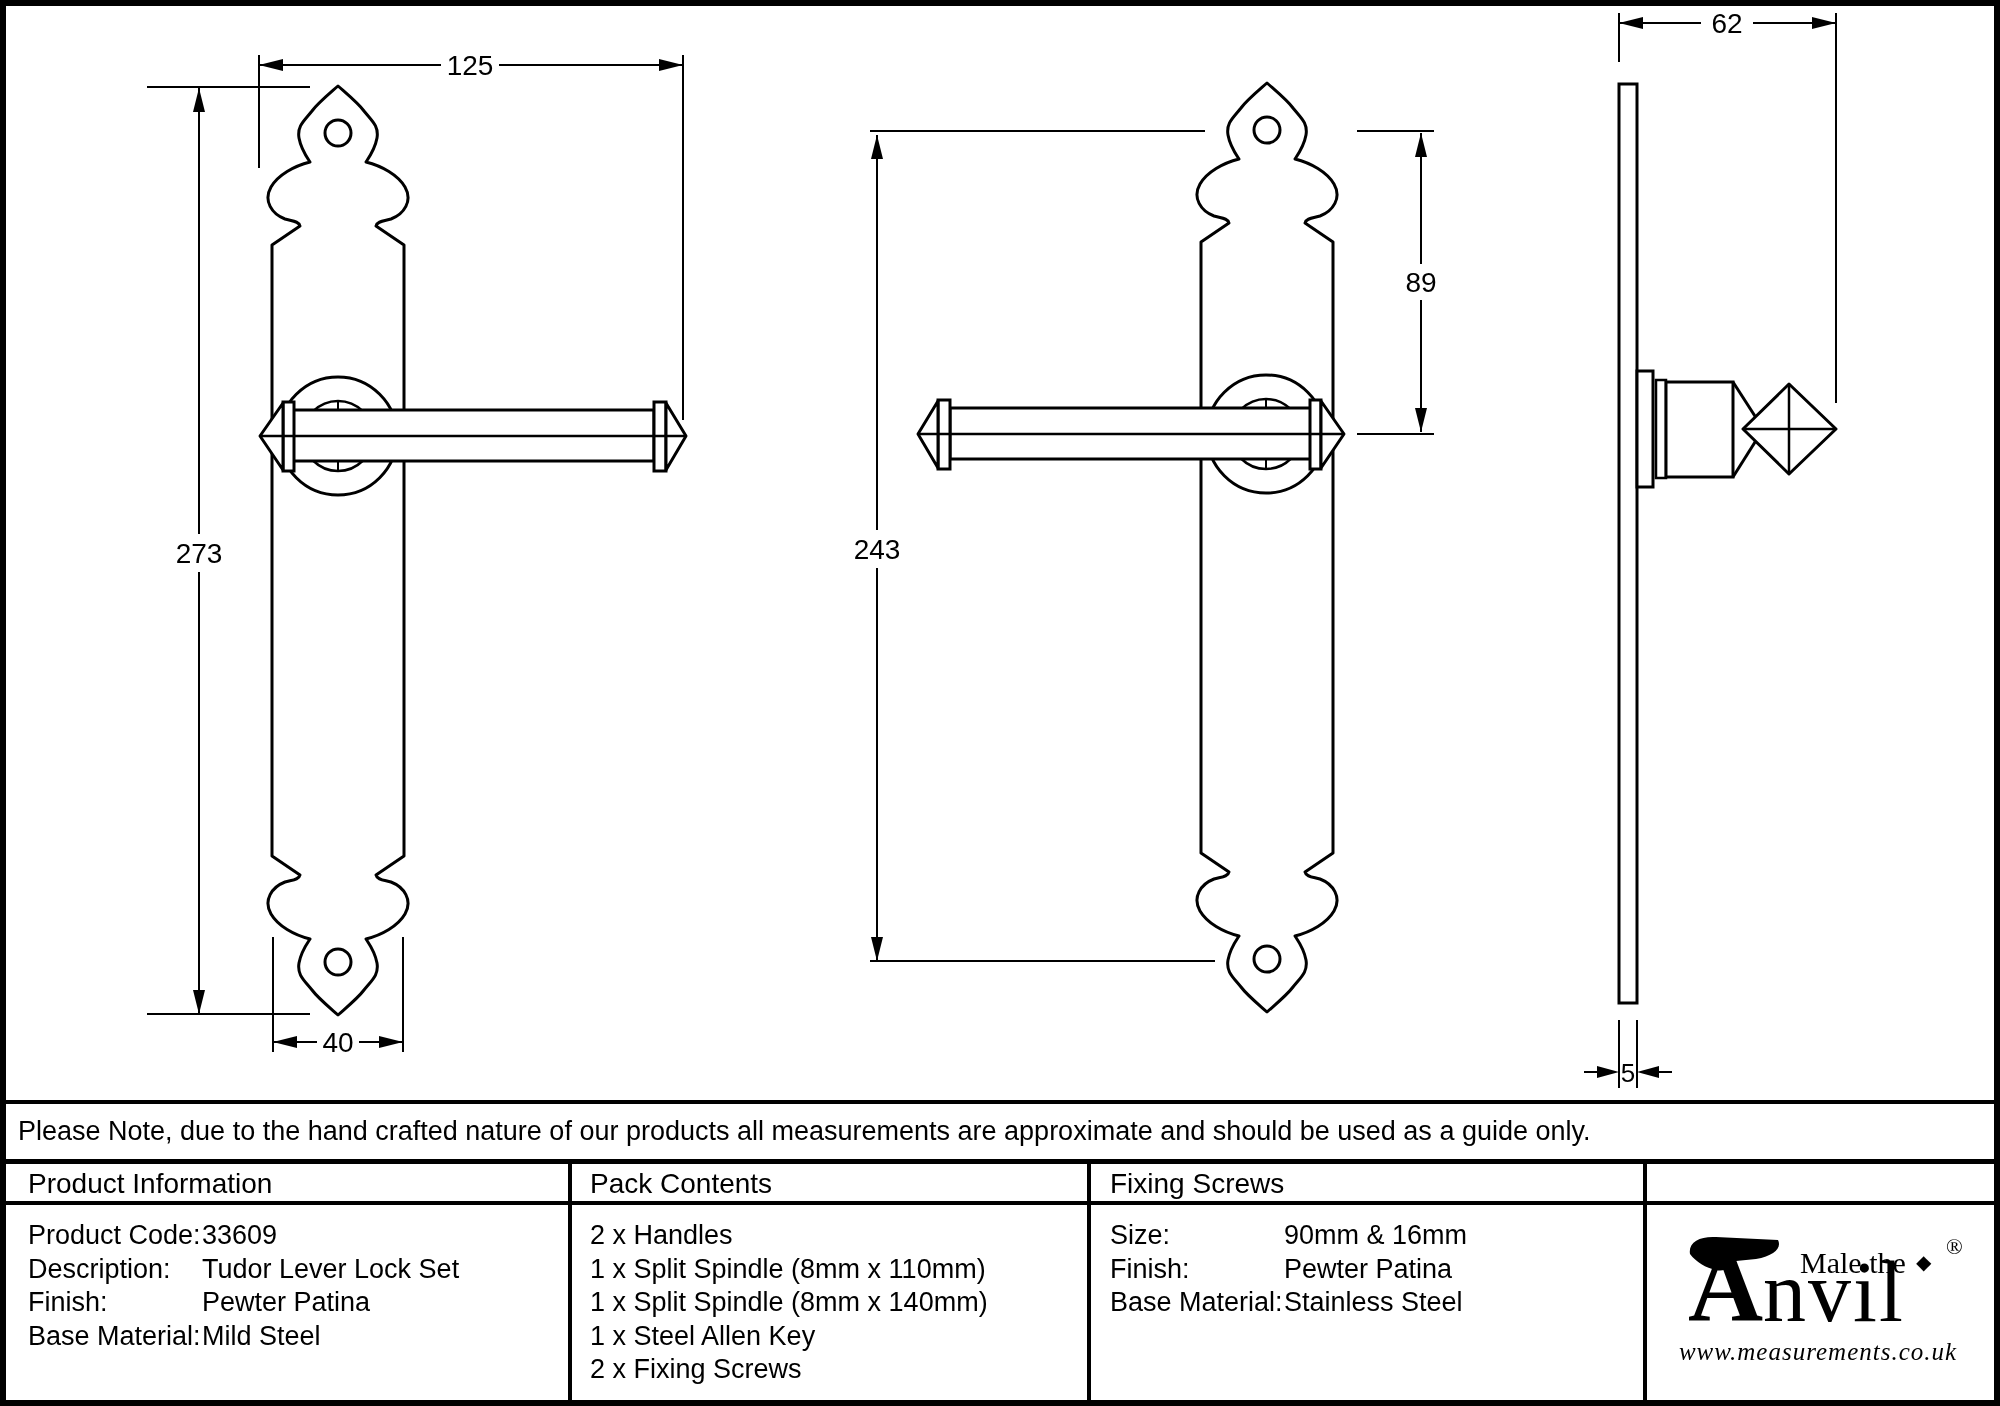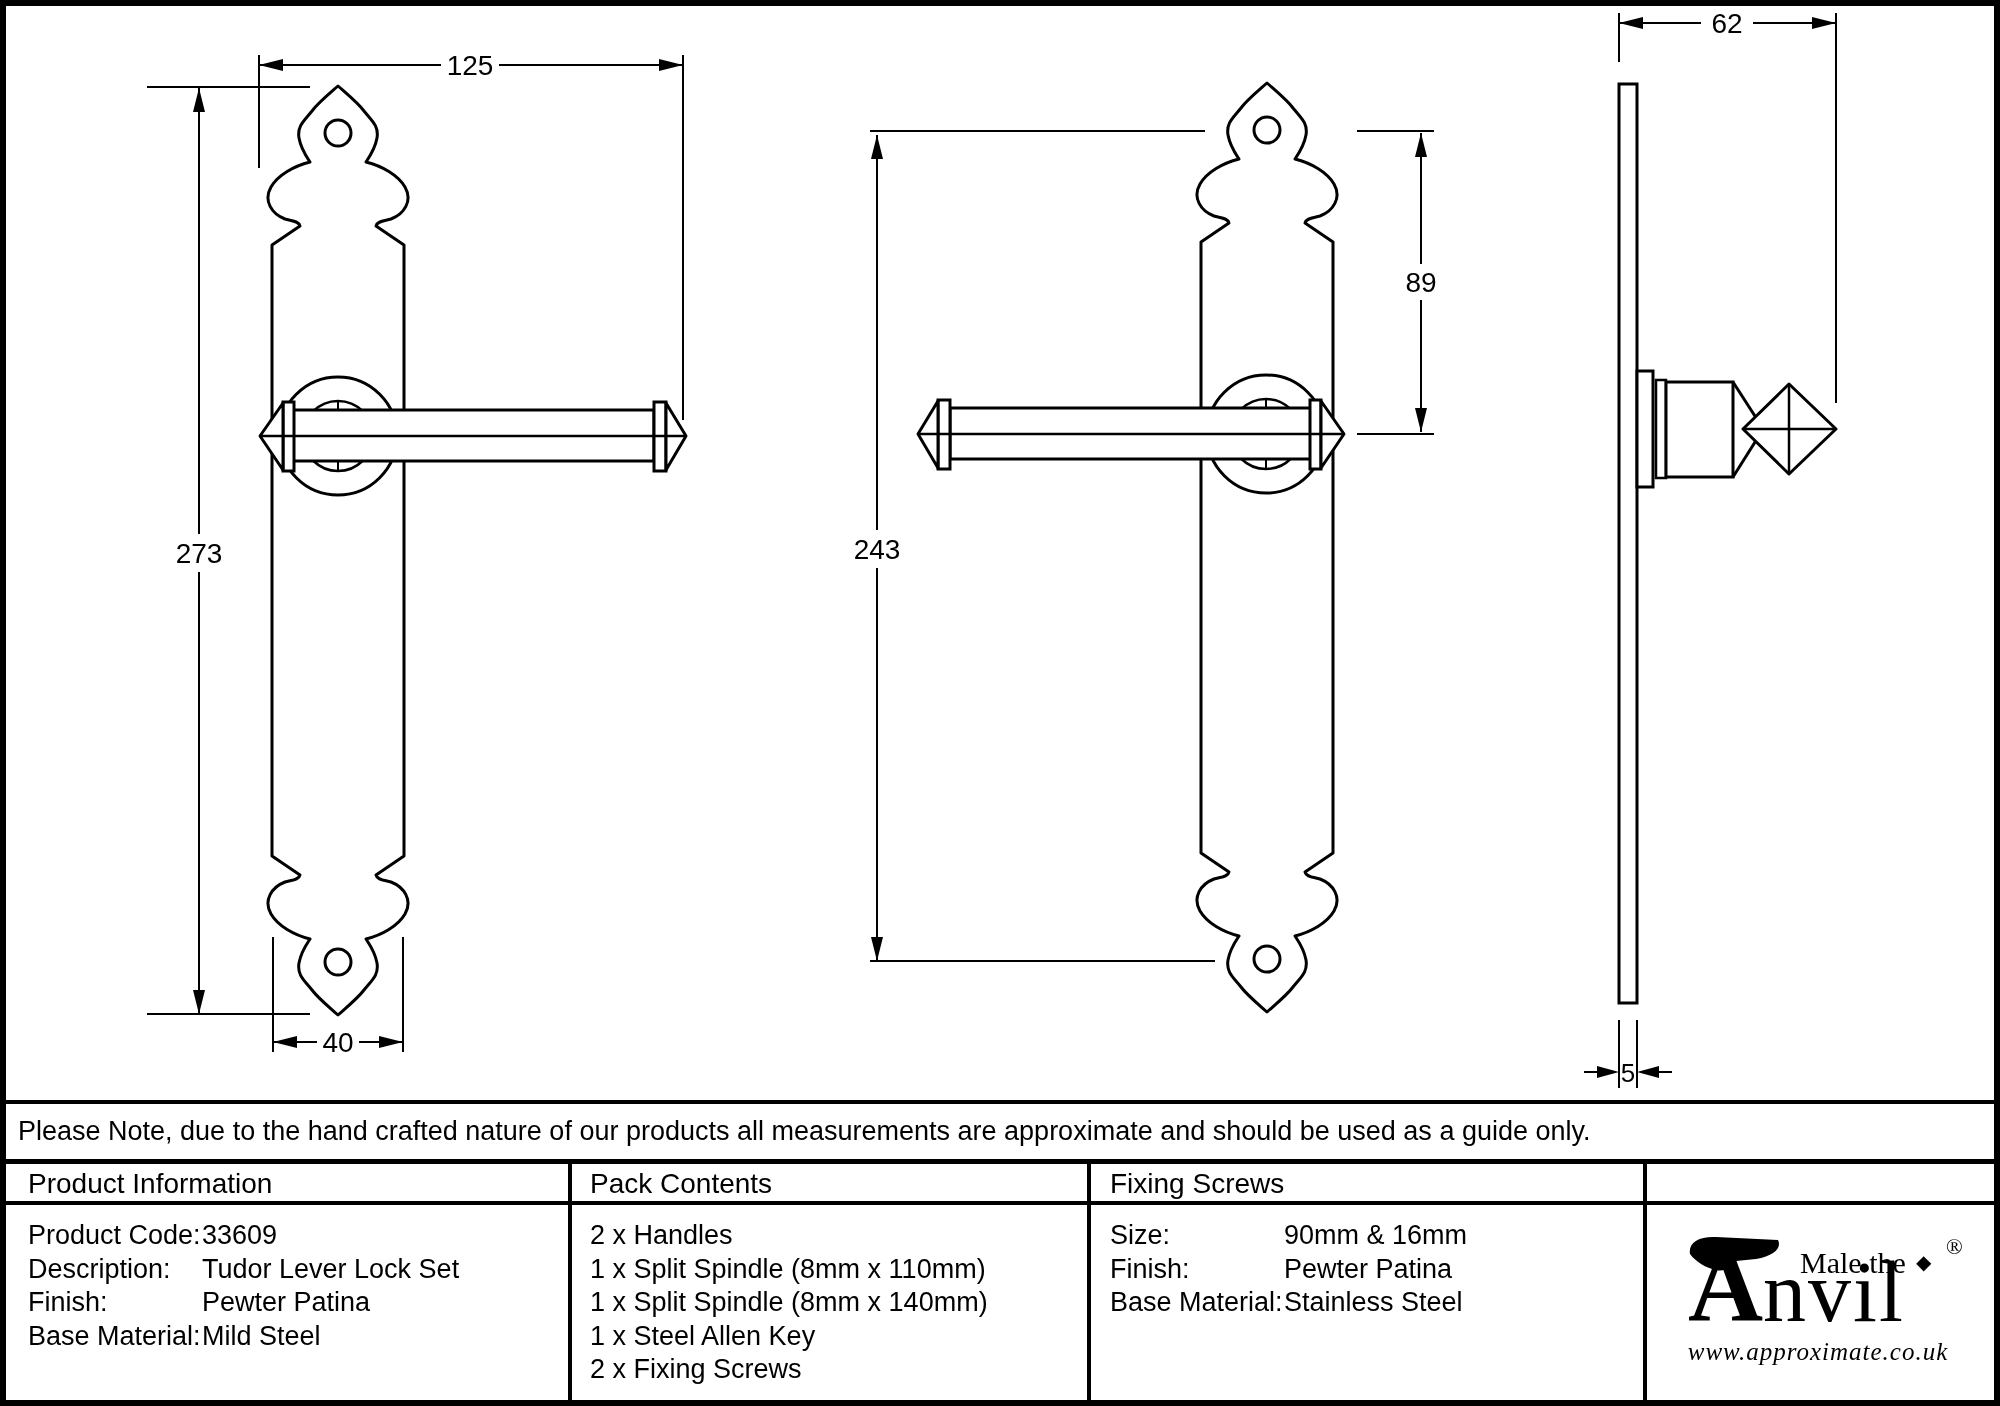--- a/index.html
+++ b/index.html
@@ -249,17 +249,17 @@
 
   
   <div class="logo">
     <svg class="anvil-glyph" width="100" height="50" viewBox="0 0 100 50">
       <path fill="#000" d="M4,22 C2,10 14,4 30,5 L92,8 C96,16 88,24 70,27 L50,29 C46,36 38,40 30,38 C20,36 10,30 4,22 Z"></path>
     </svg>
     <div class="anvil-line"><span class="big-a">A</span><span class="nvil">nvil</span></div>
     <div class="from-the">Male the</div>
     <div class="i-diamond">◆</div>
     <div class="reg">®</div>
-    <div class="url">www.approximate.co.uk</div>
+    <div class="url">www.measurements.co.uk</div>
   </div>
 
   <div class="frame"></div>
 </div>
 
 </body></html>

